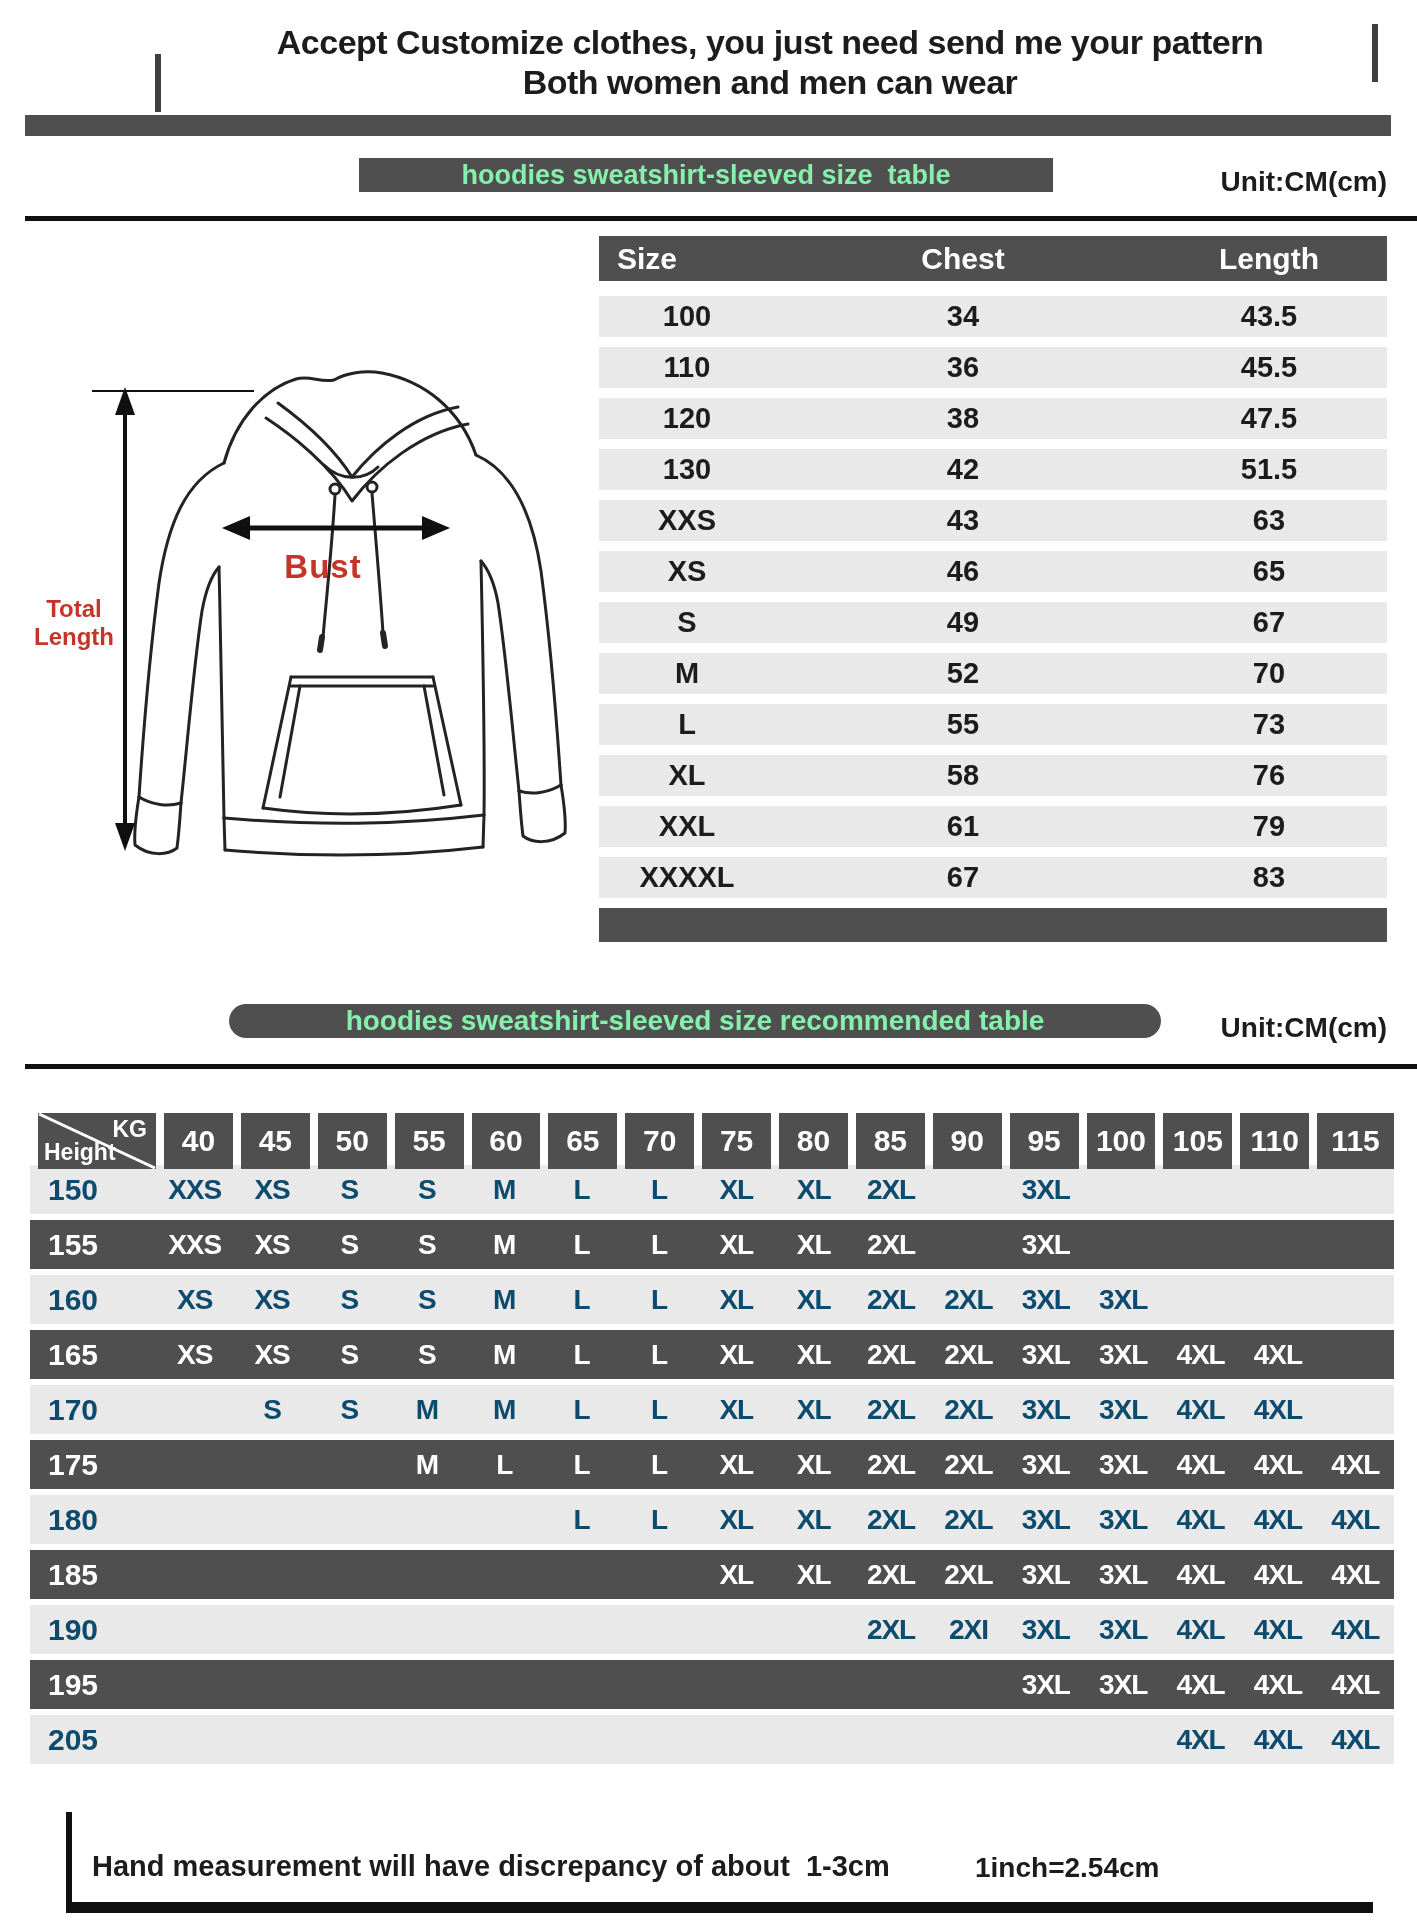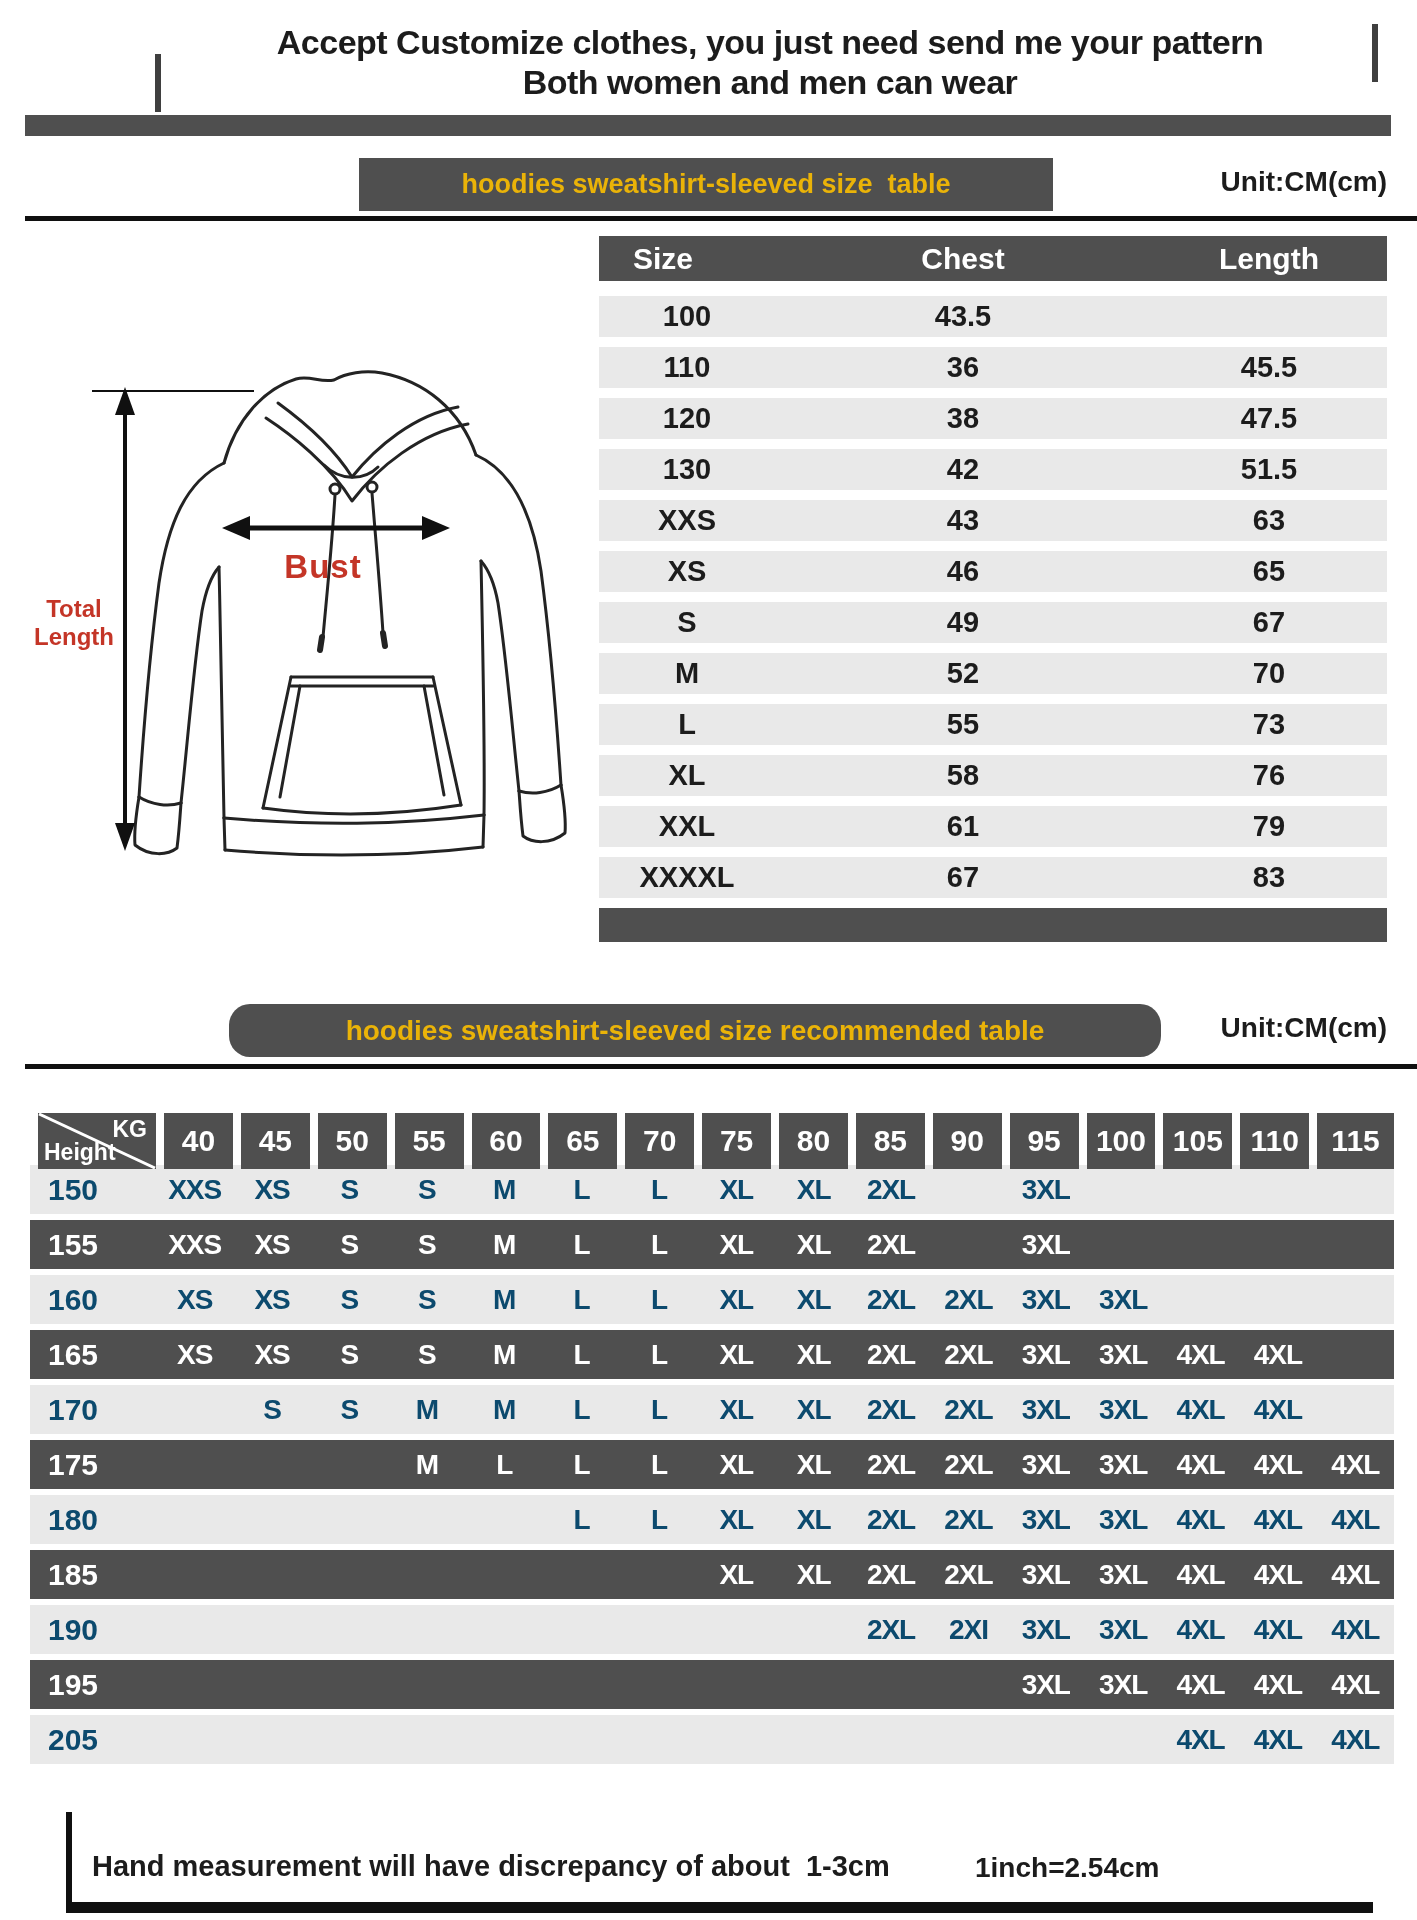--- a/index.html
+++ b/index.html
@@ -9,21 +9,21 @@
 
   
   .title-block{position:absolute;left:140px;top:22px;width:1260px;text-align:center;
                font-size:34px;font-weight:bold;line-height:40px;letter-spacing:-0.5px;}
   .bracket{position:absolute;background:#3f3f3f;}
   .bracket-left{left:155px;top:54px;width:6px;height:58px;}
   .bracket-right{left:1372px;top:24px;width:6px;height:58px;}
   .gray-band{position:absolute;left:25px;top:115px;width:1366px;height:21px;background:var(--bar-dark,#4f4f4f);}
 
   
-  .section-bar{position:absolute;height:53px;background:var(--bar-dark,#4f4f4f);color:#eab308;
+  .section-bar{position:absolute;height:34px;background:var(--bar-dark,#4f4f4f);color:#86efac;
                display:flex;align-items:center;justify-content:center;font-weight:bold;}
   .bar1{left:359px;top:158px;width:694px;font-size:27px;}
   .bar2{left:229px;top:1004px;width:932px;font-size:28px;border-radius:21px;}
   .unit{position:absolute;width:210px;text-align:right;font-size:28px;font-weight:bold;}
   .unit1{left:1177px;top:166px;}
   .unit2{left:1177px;top:1012px;}
   .rule{position:absolute;left:25px;right:0;height:5px;background:#101010;}
   .rule1{top:216px;}
   .rule2{top:1064px;}
 
@@ -32,21 +32,21 @@
   .diagram svg{position:absolute;left:0;top:0;}
   .lbl-total{position:absolute;left:0;top:250px;width:92px;text-align:center;
              color:var(--accent-red,#c43527);font-size:24px;font-weight:bold;line-height:28px;}
   .lbl-bust{position:absolute;left:200px;top:203px;width:190px;text-align:center;
             color:var(--accent-red,#c43527);font-size:33px;font-weight:bold;letter-spacing:1px;}
 
   
   .t1{position:absolute;left:599px;top:236px;width:788px;}
   .t1-head{display:grid;grid-template-columns:176px 376px 236px;height:45px;align-items:center;
            background:var(--bar-dark,#4f4f4f);color:#fff;font-size:30px;font-weight:bold;margin-bottom:15px;}
-  .t1-head .c0{text-align:left;padding-left:34px;}
+  .t1-head .c0{text-align:left;padding-left:18px;}
   .t1-head .c1,.t1-head .c2{text-align:center;}
   .t1-row{display:grid;grid-template-columns:176px 376px 236px;height:41px;align-items:center;
           background:var(--row-light,#e9e9e9);margin-bottom:10px;font-size:29px;font-weight:bold;}
   .t1-cell{text-align:center;}
   .t1-footer-bar{height:34px;background:var(--bar-dark,#4f4f4f);}
 
   
   .t2{position:absolute;left:30px;top:1113px;width:1364px;}
   .t2-head{display:grid;grid-template-columns:126px repeat(16,1fr);height:46px;margin-bottom:6px;padding-left:8px;}
   .t2-corner{position:relative;width:118px;height:56px;background:var(--bar-dark,#4f4f4f);margin-right:8px;}
@@ -144,20 +144,21 @@
 
   <div class="t1">
     <div class="t1-head">
       <div class="c0">Size</div>
       <div class="c1">Chest</div>
       <div class="c2">Length</div>
     </div>
     <div>
         <div class="t1-row">
           <div class="t1-cell c0">100</div>
+          <div class="t1-cell c1">34</div>
           <div class="t1-cell c2">43.5</div>
         </div>
         <div class="t1-row">
           <div class="t1-cell c0">110</div>
           <div class="t1-cell c1">36</div>
           <div class="t1-cell c2">45.5</div>
         </div>
         <div class="t1-row">
           <div class="t1-cell c0">120</div>
           <div class="t1-cell c1">38</div>

